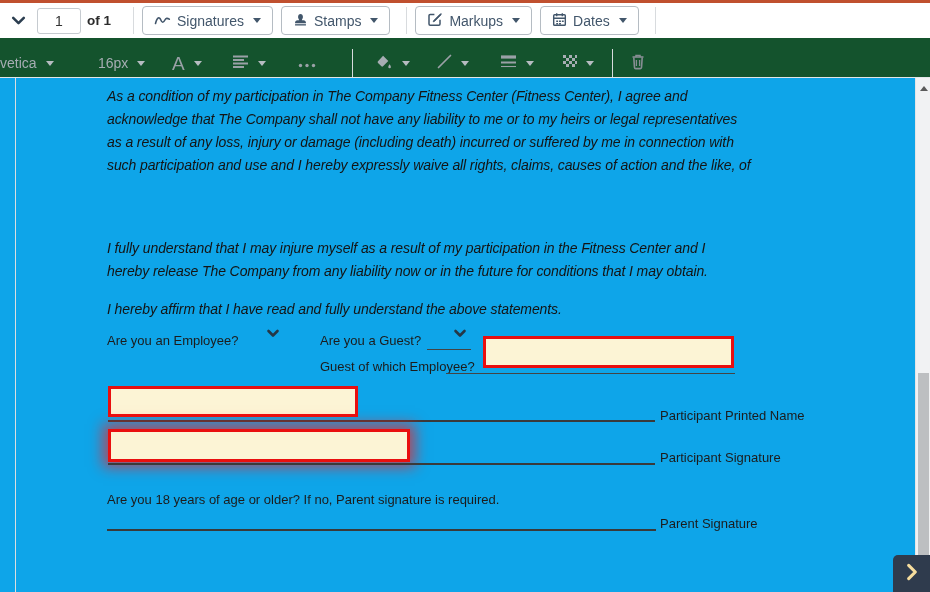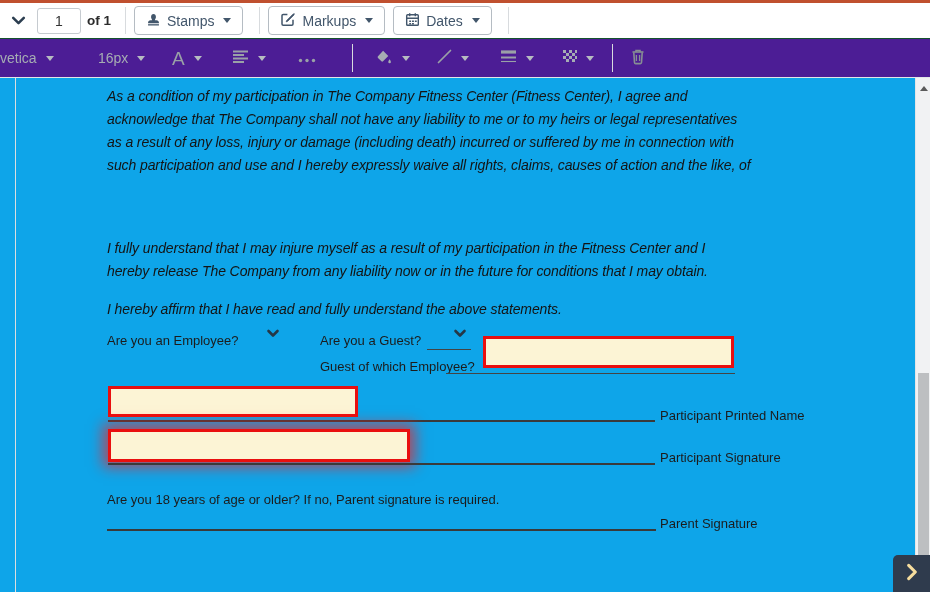--- a/index.html
+++ b/index.html
@@ -8,31 +8,31 @@
 
   
   .top-accent { height: 3px; background: #c0502f; }
 
   
   .toolbar1 { height: 35px; background: #fff; display: flex; align-items: center; padding: 0 6px; }
   .tb1-chevron { color: #2c3e50; display: flex; align-items: center; margin: 0 4px; cursor: pointer; }
   .page-input { width: 44px; height: 26px; border: 1px solid #c6cbd0; border-radius: 3px;
                 text-align: center; font-size: 14px; color: #333; margin: 0 6px;
                 font-family: "Liberation Sans", sans-serif; }
-  .of-label { font-size: 13.5px; font-weight: 600; color: #2b2b2b; margin-right: 6px; white-space: nowrap; }
+  .of-label { font-size: 13.5px; font-weight: 600; color: #2b2b2b; margin-right: 14px; white-space: nowrap; }
   .vsep { width: 1px; height: 27px; background: #d8dbde; margin: 0 8px; }
   .tb-btn { display: inline-flex; align-items: center; gap: 6px; height: 29px; padding: 0 11px;
             background: #fff; border: 1px solid #b5bcc3; border-radius: 4px; color: #42566b;
             font-size: 14px; margin-right: 8px; cursor: pointer; white-space: nowrap; }
   .tb-btn svg { flex: 0 0 auto; }
   .caret { width: 0; height: 0; border-left: 4px solid transparent; border-right: 4px solid transparent;
            border-top: 5px solid currentColor; display: inline-block; margin-left: 3px; }
 
   
-  .toolbar2 { height: 40px; background: #4c1d95; border-top: 1px solid #14532d;
+  .toolbar2 { height: 40px; background: #14532d; border-top: 6px solid #14532d;
               border-bottom: 1px solid #e3e6e8; position: relative; color: #a6adb3; font-size: 14px; }
   .fmt { position: absolute; top: 0; height: 38px; display: flex; align-items: center; gap: 6px;
          color: #a6adb3; cursor: pointer; }
   .fmt .caret { border-top-color: #b6bcc1; }
   .fmt-sep { position: absolute; top: 5px; width: 1px; height: 28px; background: #d8dbde; }
   .letterA { font-size: 19px; line-height: 1; color: #9aa1a7; }
 
   
   .doc { position: relative; width: 930px; height: 514px; background: #0ea5e9; overflow: hidden; padding-left: 6px; }
   .doc-left-line { position: absolute; left: 15px; top: 0; bottom: 0; width: 1px; background: #dcdedf; }
@@ -72,20 +72,29 @@
 <div class="toolbar1">
   <span class="tb1-chevron">
     <svg width="17" height="17" viewBox="0 0 16 16">
         <path d="M3 5.5l5 5 5-5" fill="none" stroke="currentColor" stroke-width="2.4" stroke-linecap="round" stroke-linejoin="round"></path>
       </svg>
   </span>
   <input class="page-input" value="1" style="">
   <span class="of-label">of 1</span>
   <span class="vsep"></span>
 
+  <button class="tb-btn">
+    <span>
+      <svg width="17" height="15" viewBox="0 0 17 15">
+          <path d="M1.5 11.5C3.2 4.8 5.4 4.6 6.7 7.8c1.3 3.2 2.7 3.2 4.2.2 1-2 2.4-2.1 4.4-.8" fill="none" stroke="#42566b" stroke-width="1.6" stroke-linecap="round"></path>
+        </svg>
+    </span>
+    <span>Signatures</span>
+    <span class="caret"></span>
+  </button>
 
   <button class="tb-btn">
     <span>
       <svg width="15" height="15" viewBox="0 0 16 16">
           <path d="M6.6 8.7C6 7.5 5.4 6.5 5.4 5.3 5.4 3.6 6.5 2.2 8 2.2s2.6 1.4 2.6 3.1c0 1.2-.6 2.2-1.2 3.4h1.8c1.5 0 2.6 1.1 2.6 2.6v.6H2.2v-.6c0-1.5 1.1-2.6 2.6-2.6h1.8z" fill="#42566b"></path>
           <rect x="2.2" y="13" width="11.6" height="1.4" fill="#42566b"></rect>
         </svg>
     </span>
     <span>Stamps</span>
     <span class="caret"></span>

